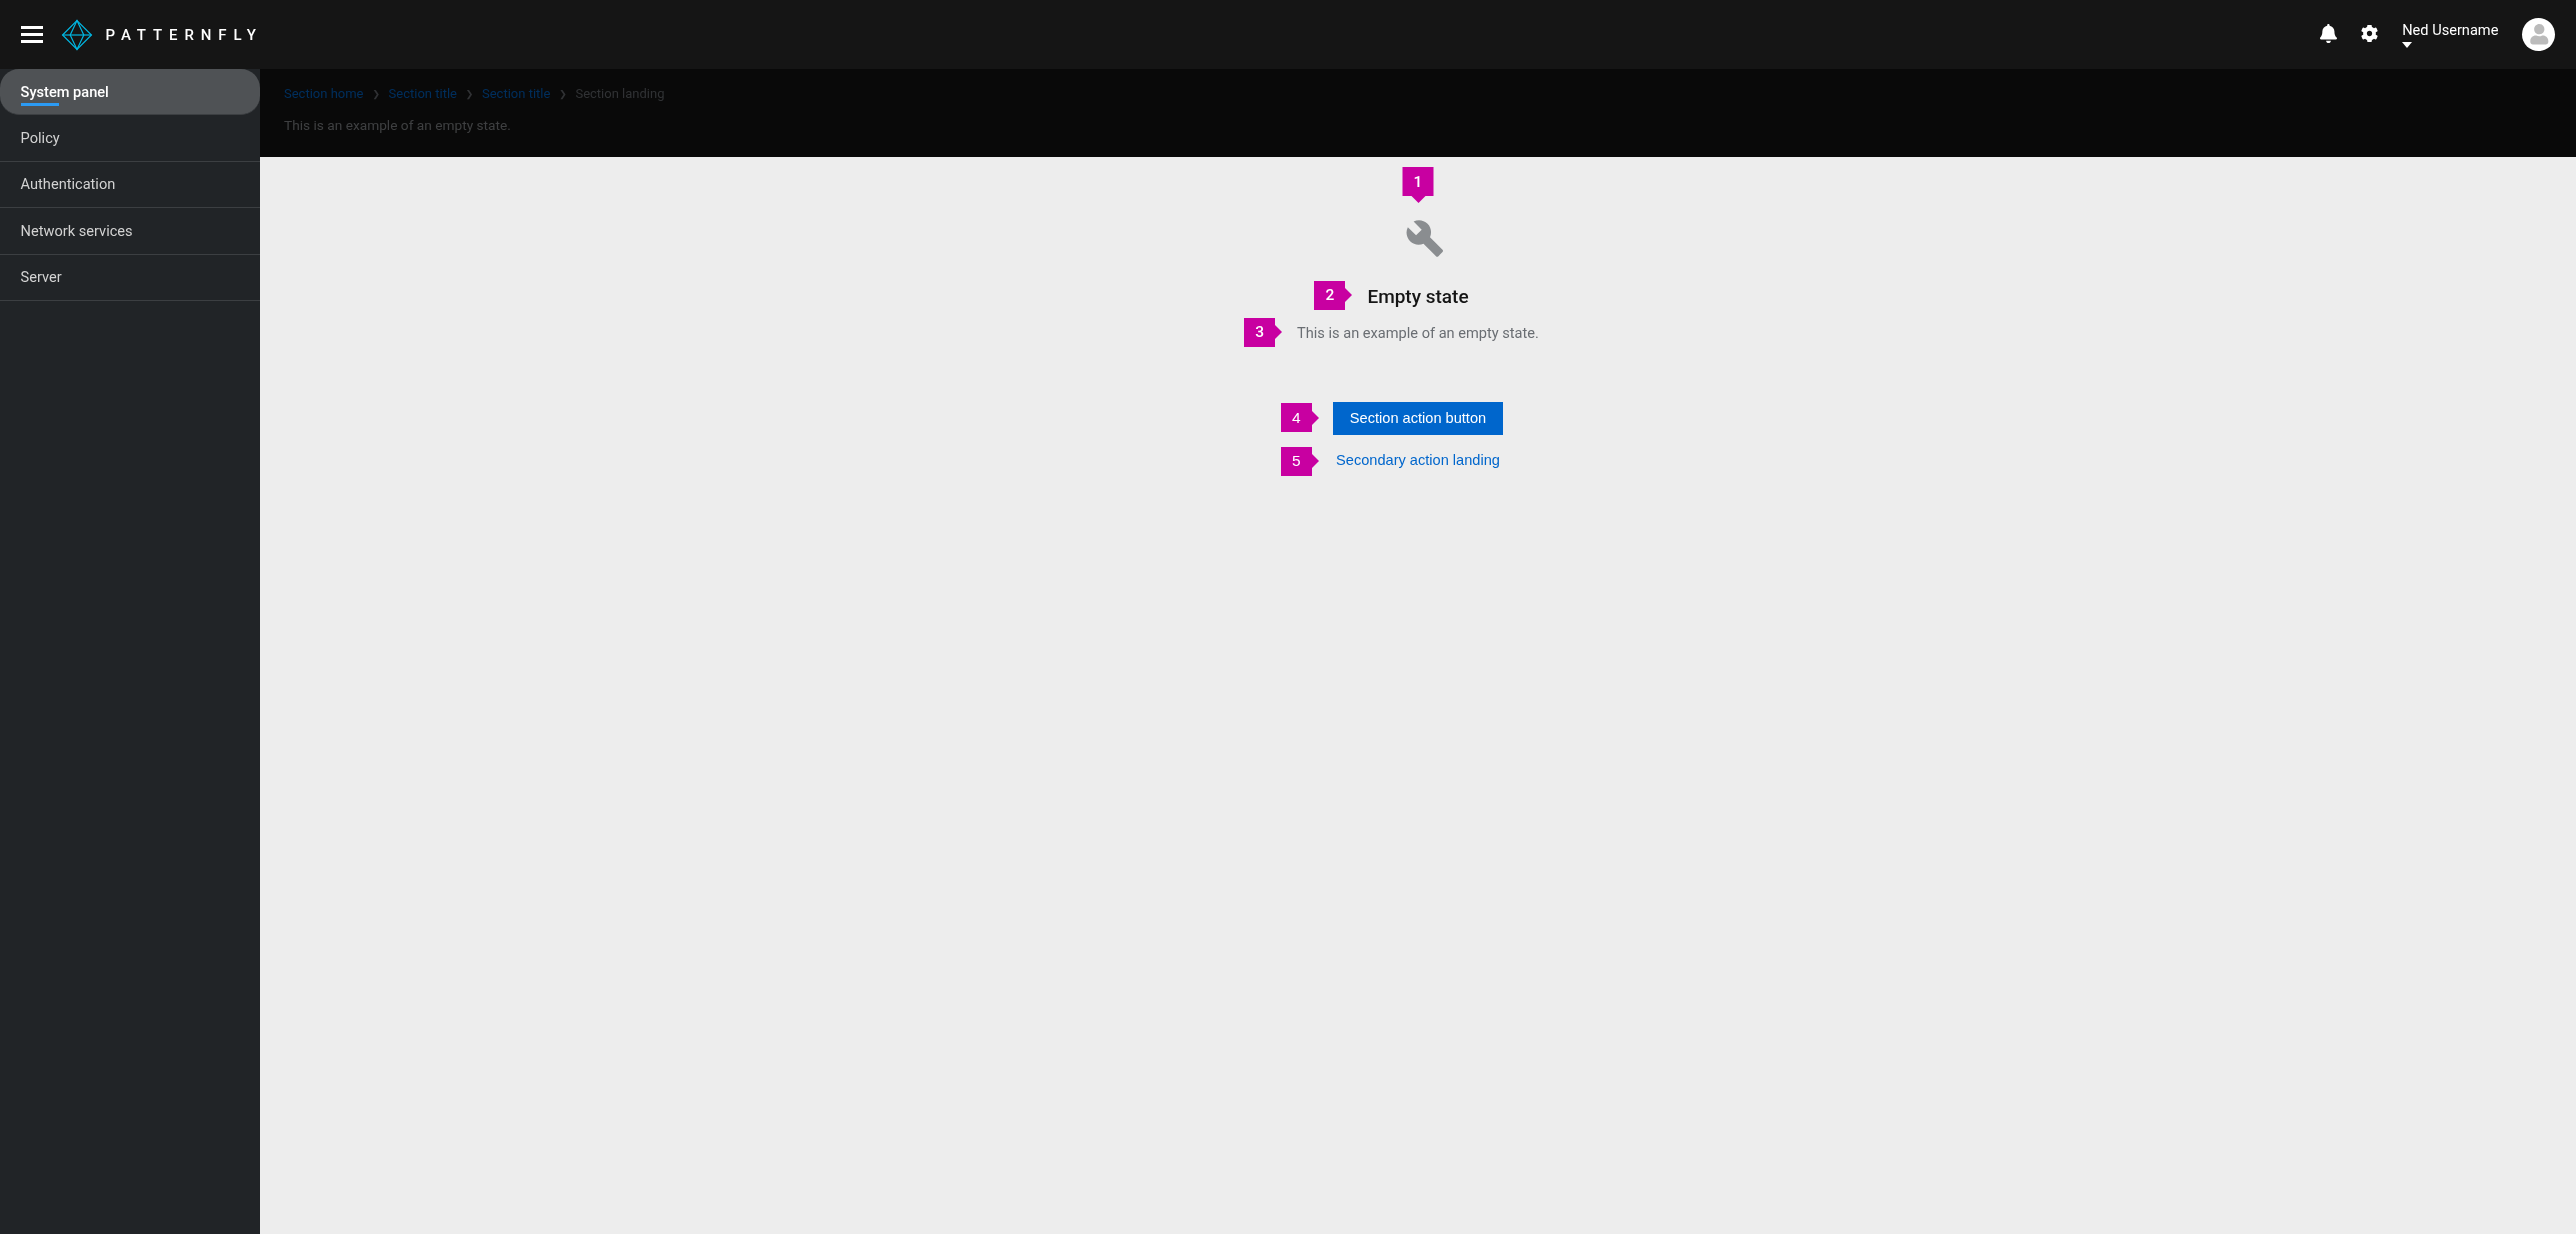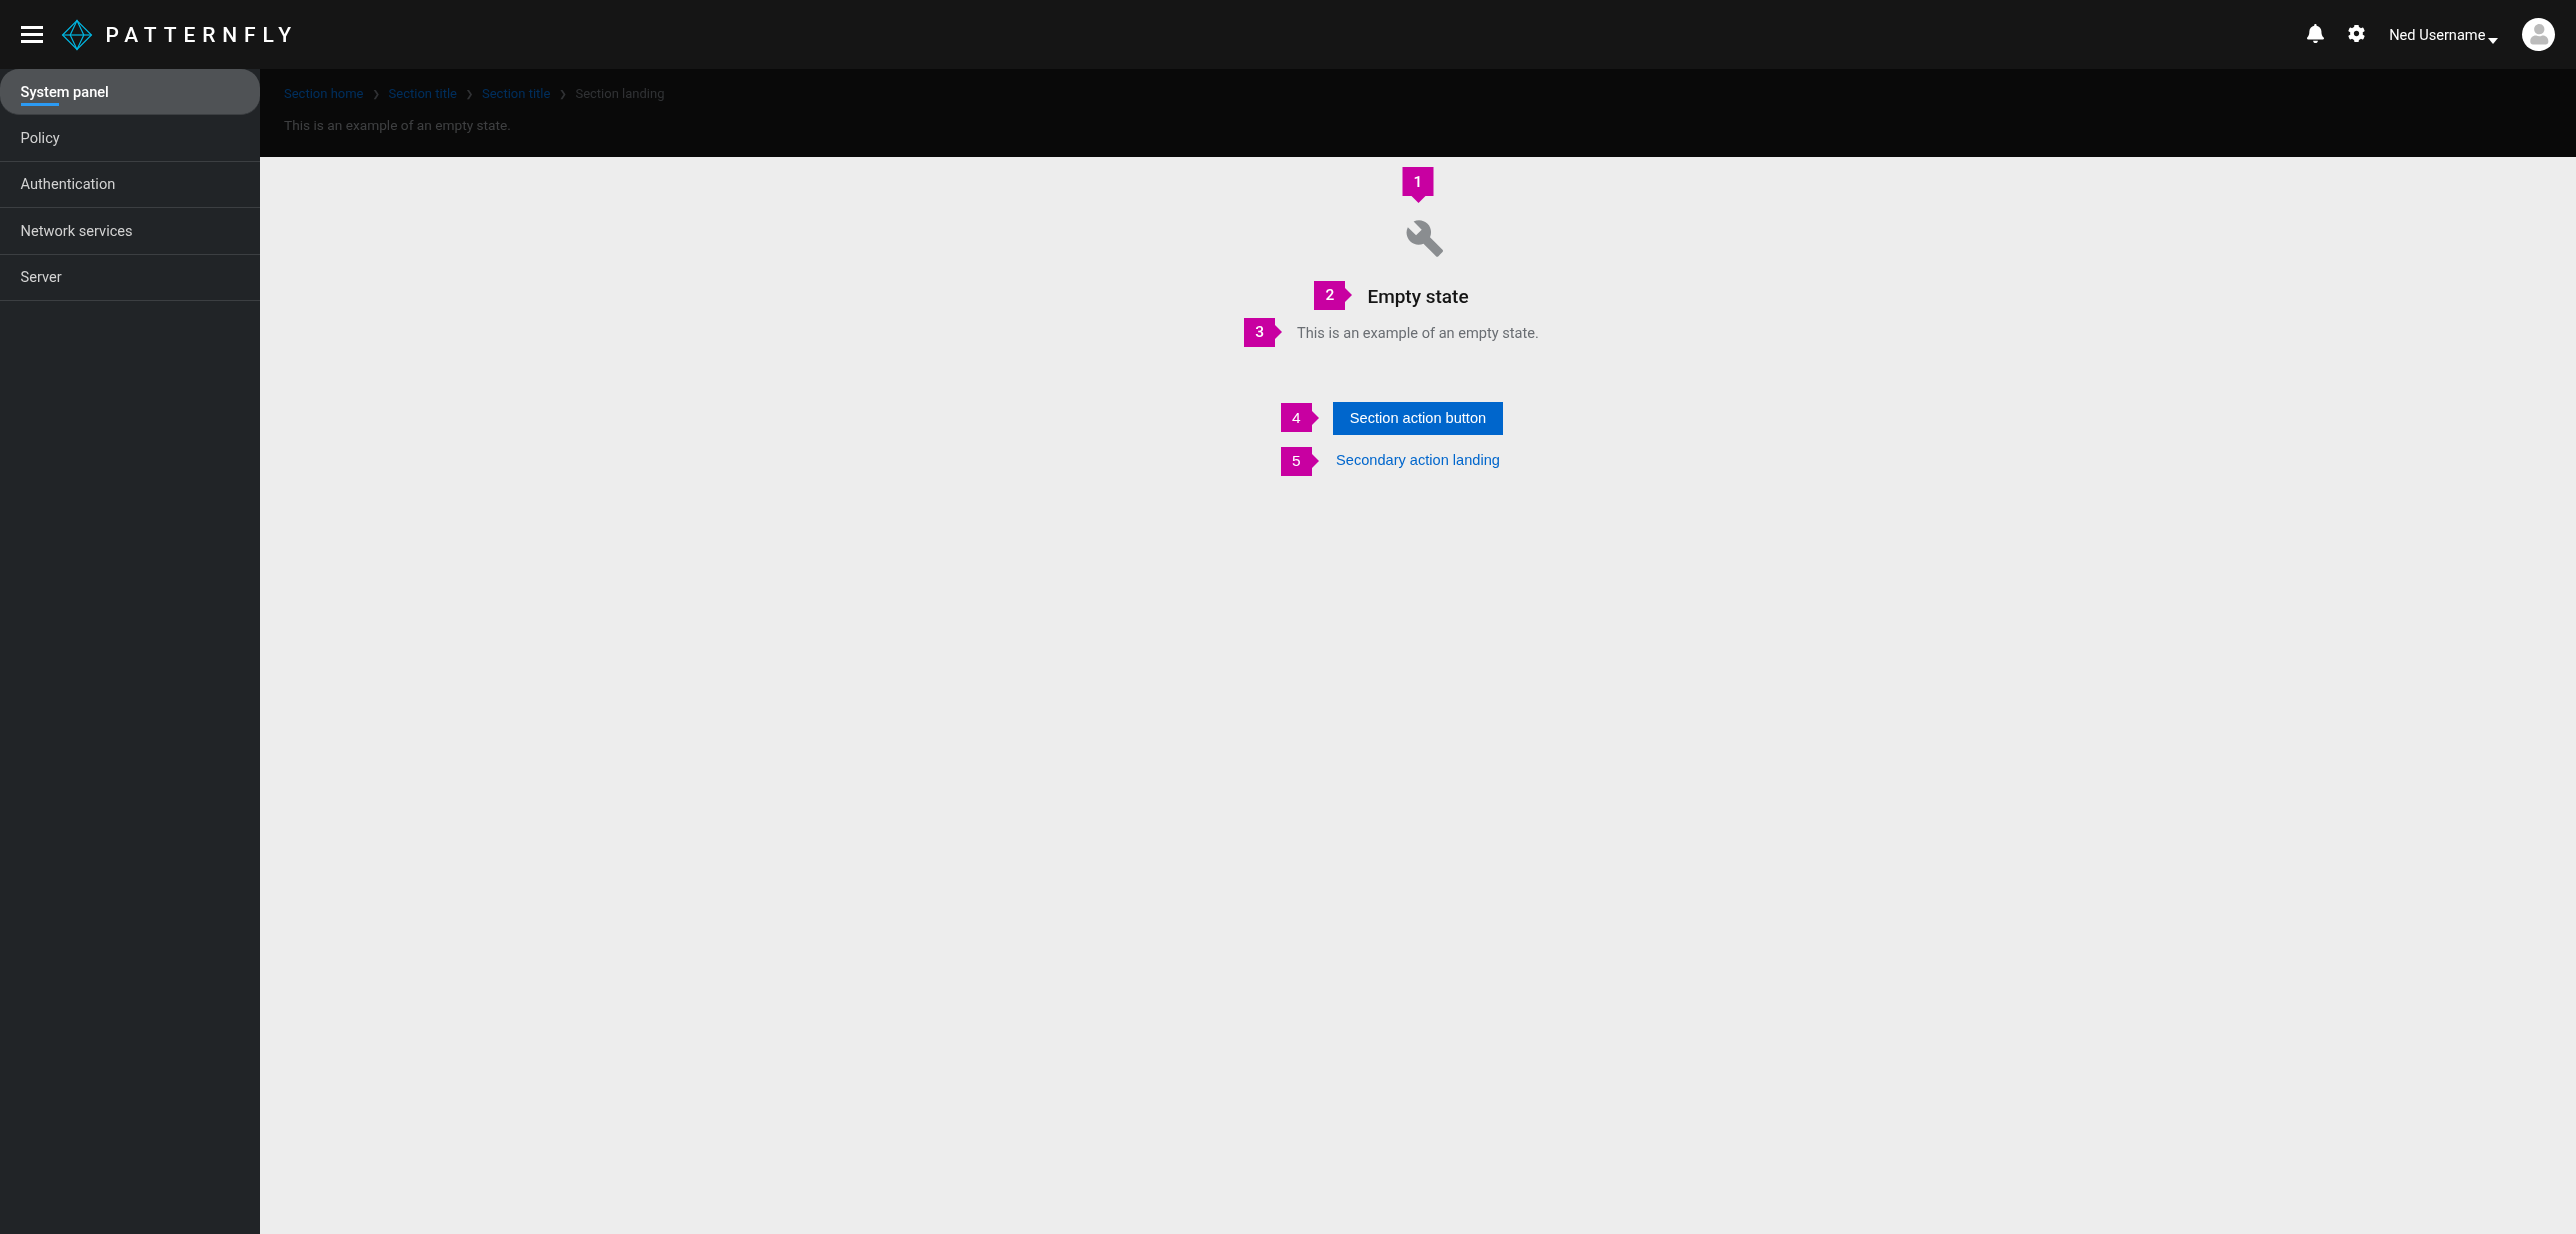--- a/index.html
+++ b/index.html
@@ -17,24 +17,24 @@
     background: #151515;
     display: flex;
     align-items: center;
     padding: 0 20.6px;
     justify-content: space-between;
   }
   .masthead-left { display: flex; align-items: center; gap: 17px; }
   .hamburger { cursor: pointer; display:flex; flex-direction:column; gap:4.3px; }
   .hamburger span { display:block; width:22px; height:2.6px; background:#fff; }
   .brand { display:flex; align-items:center; gap:12px; }
-  .brand-name { letter-spacing: 6.9px; font-size: 21px; font-weight: 500; color:#fff; }
+  .brand-name { letter-spacing: 6.9px; font-size: 15px; font-weight: 500; color:#fff; }
   .masthead-right { display:flex; align-items:center; gap:24px; }
   .masthead-right svg { fill:#fff; }
-  .user-menu { display:flex; align-items:flex-end; gap:3px; cursor:pointer; }
+  .user-menu { display:flex; align-items:flex-start; gap:3px; cursor:pointer;flex-direction:column; }
   .user-menu span.name { font-size:14.6px; color:#fff; }
   .caret-down { width:0; height:0; border-left:5.2px solid transparent; border-right:5.2px solid transparent; border-top:6px solid #fff; }
   .avatar { width:33px; height:33px; border-radius:50%; background:#fff; display:flex; align-items:center; justify-content:center; }
   .avatar svg { fill:#bbb; }
 
   
   .shell { display:flex; height: calc(100% - 69px); }
 
   
   .sidebar {

